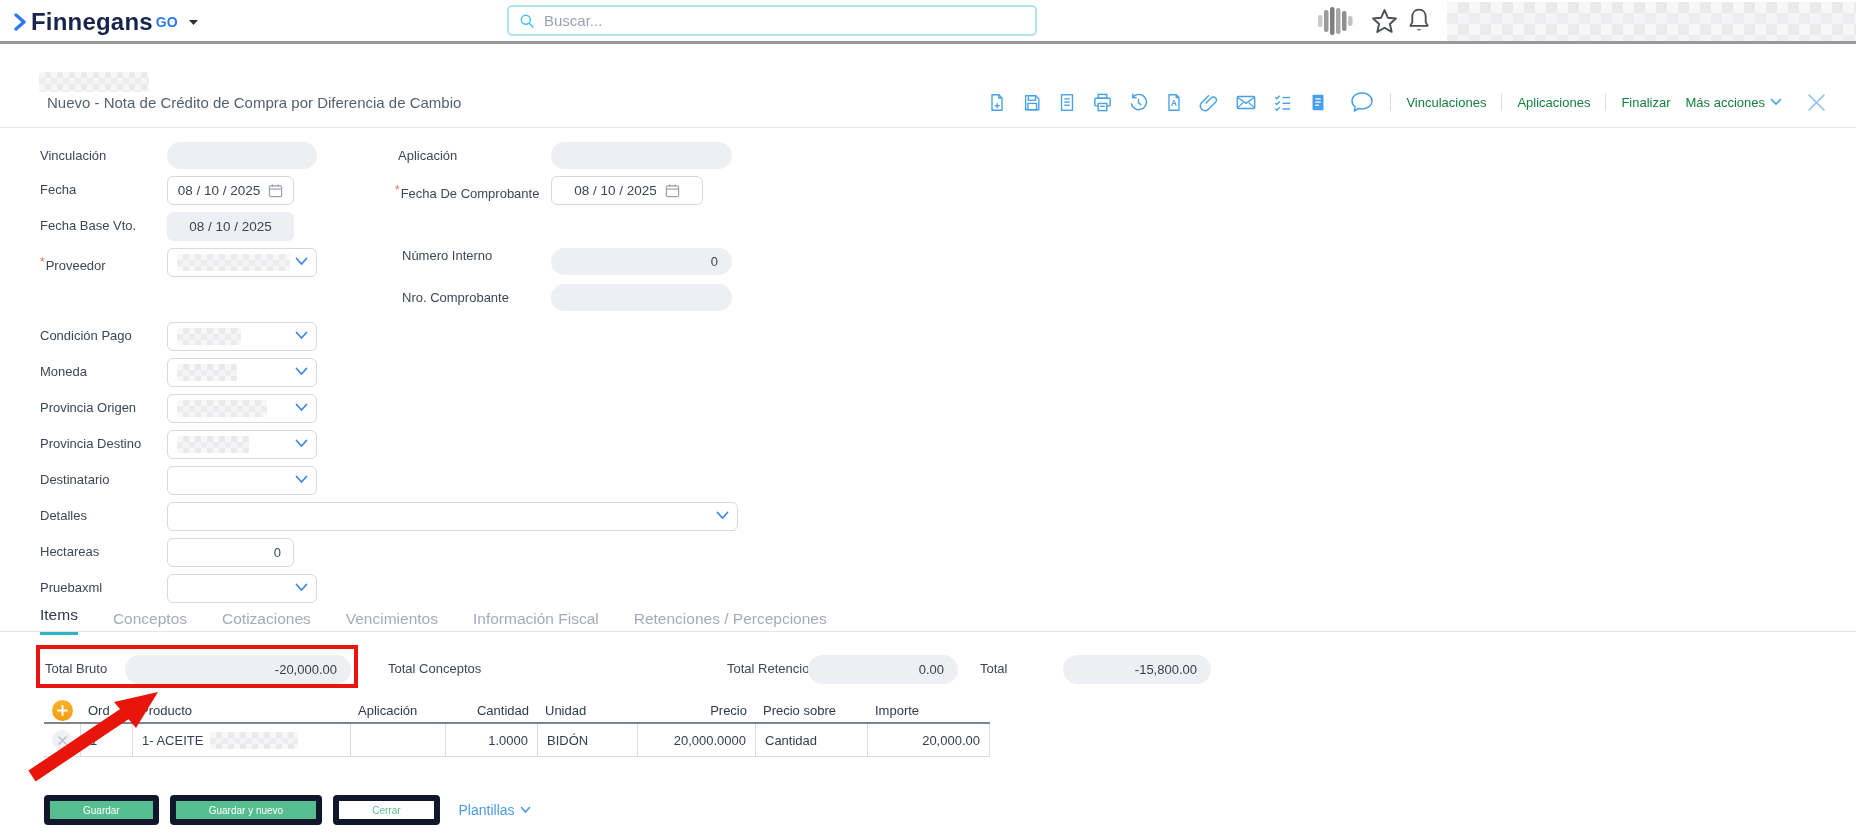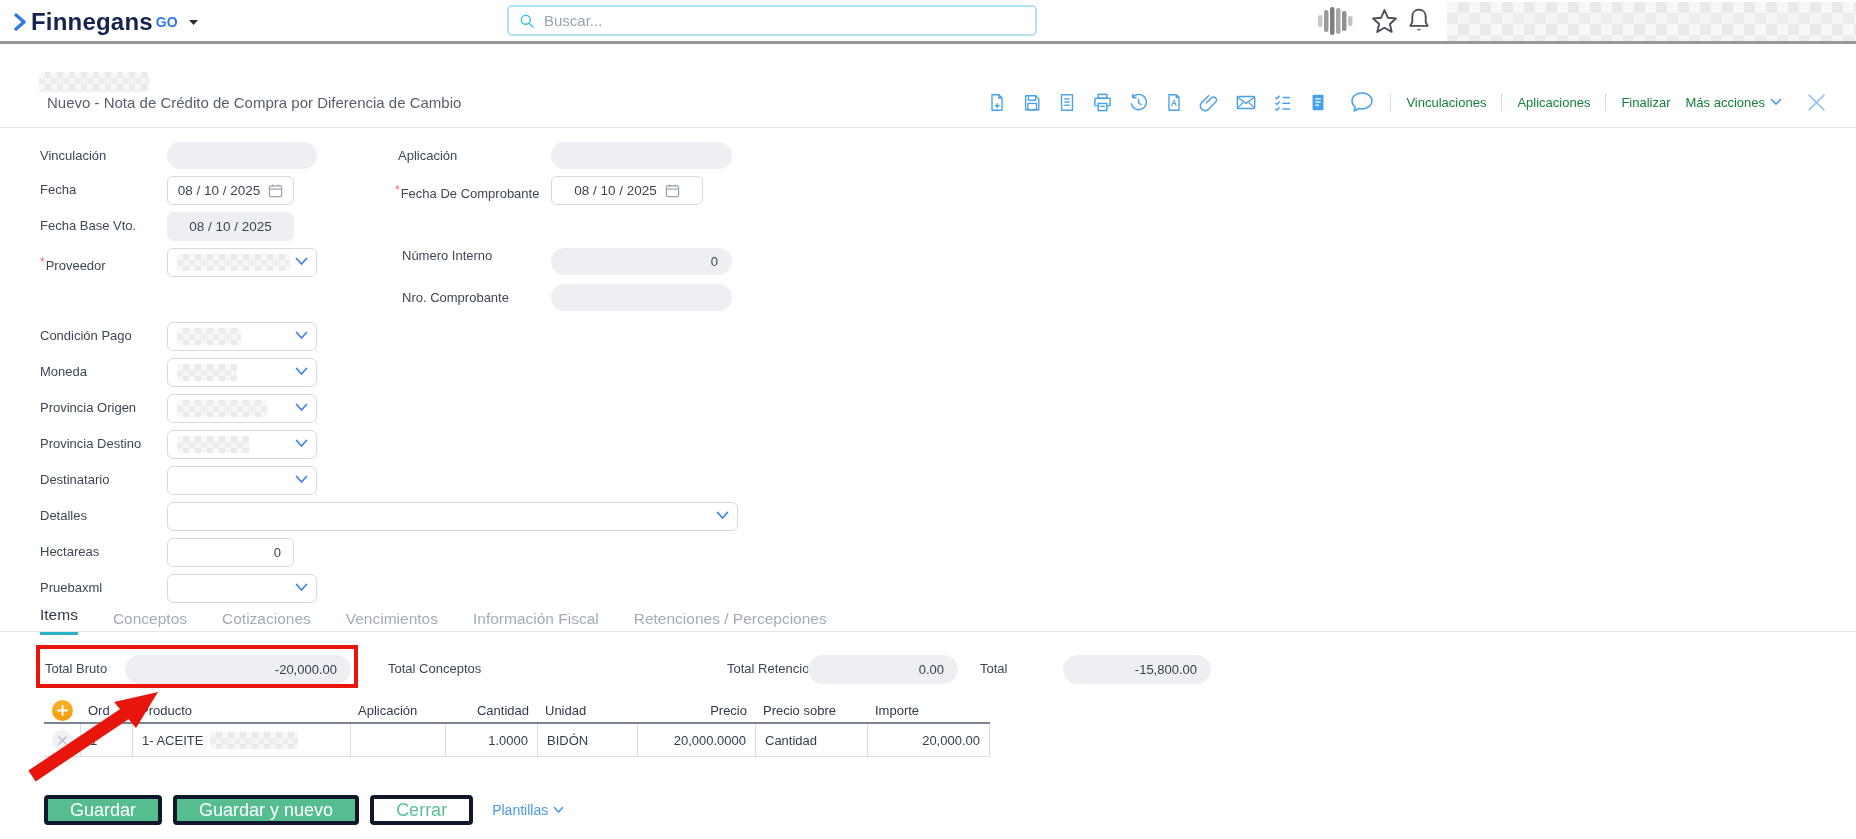--- a/index.html
+++ b/index.html
@@ -65,21 +65,21 @@
   .trow { height:33px; border-bottom:1px solid #d9dde2; align-items:stretch;text-align:center; }
   .tcell { font-size:13px; color:#333f4e; display:flex; align-items:center; padding:0 9px; border-left:1px solid #d9dde2; white-space:nowrap; overflow:hidden; }
   .tcell:first-child { border-left:none; }
   .tcell.last { border-right:1px solid #d9dde2; }
   .tcell.num { justify-content:flex-end; }
   .addbtn { width:21px; height:21px; border-radius:50%; background:linear-gradient(180deg,#f9b32a,#f29c12); display:flex; align-items:center; justify-content:center; cursor:pointer; }
   .delbtn { width:20px; height:20px; border-radius:50%; background:#f0f1f4; display:flex; align-items:center; justify-content:center; cursor:pointer; }
 
   
   #footer { position:absolute; left:44px; top:795px; display:flex; align-items:center; gap:11px; }
-  .btn { height:30px; padding:0 22px; border-radius:4px; font-size:18px; display:flex; align-items:center; cursor:pointer; border:4px solid #0f172a; }
+  .btn { height:30px; padding:0 33px; border-radius:4px; font-size:10px; display:flex; align-items:center; cursor:pointer; border:6px solid #0f172a; }
   .btn.solid { background:#55bd90; color:#fff; }
   .btn.outline { background:#fff; color:#5abf93; }
   .tpl-link { color:#4a9ae6; font-size:14px; margin-left:8px; display:flex; align-items:center; gap:5px; cursor:pointer; }
 
   #annot-arrow { position:absolute; left:14px; top:676px; z-index:30; pointer-events:none; }
 </style>
 </head>
 <body>
 
 <div id="screen">

